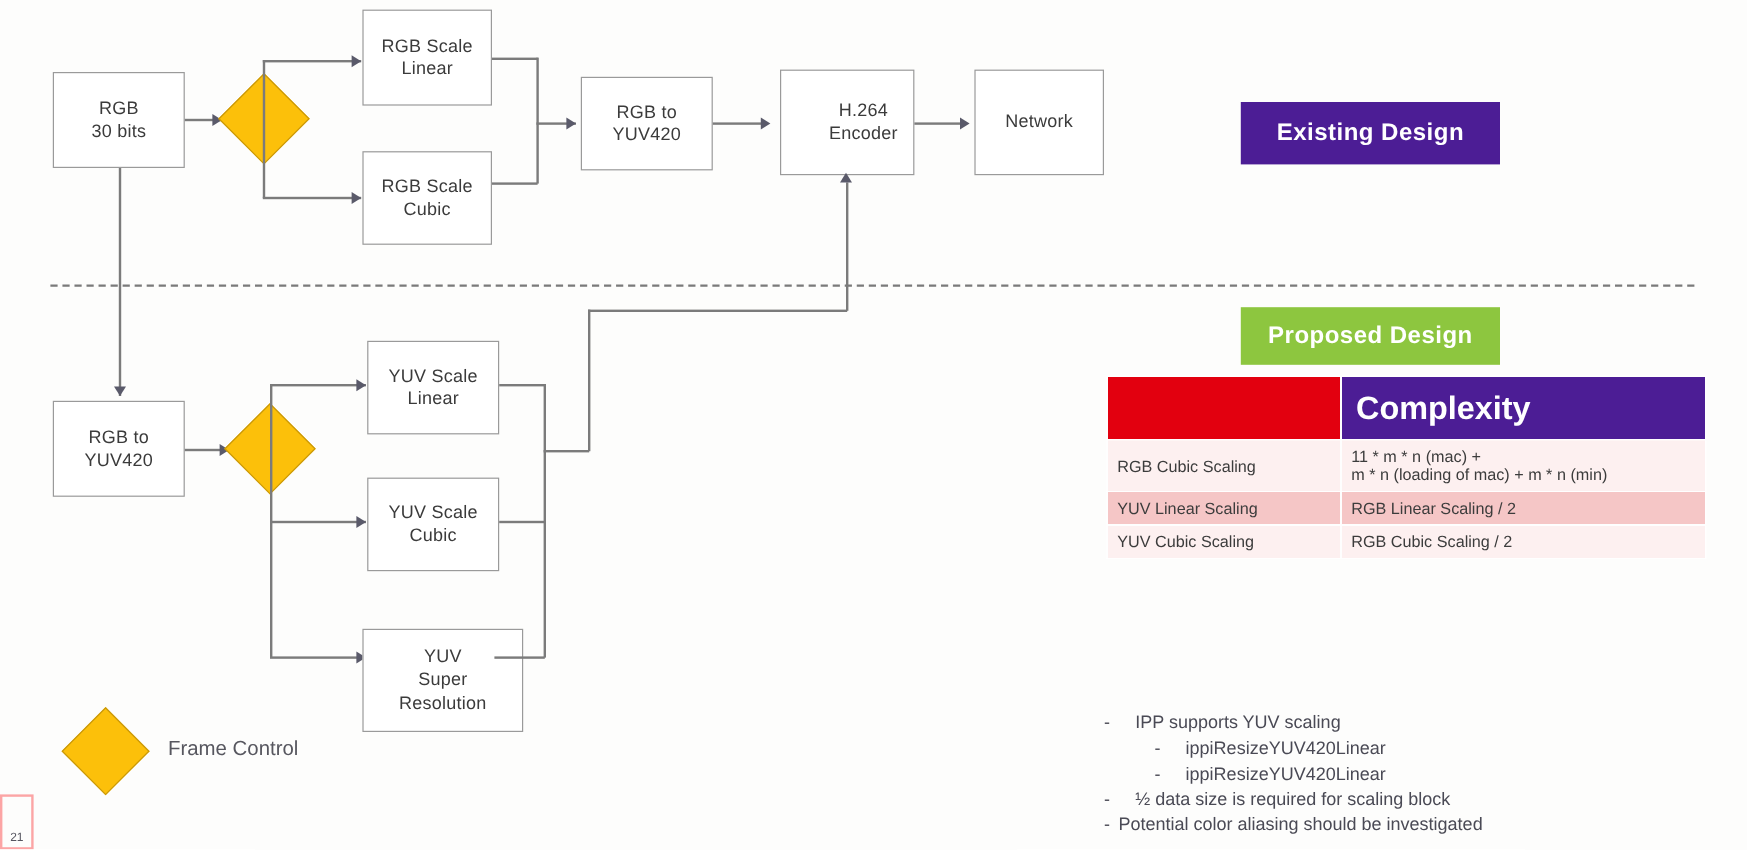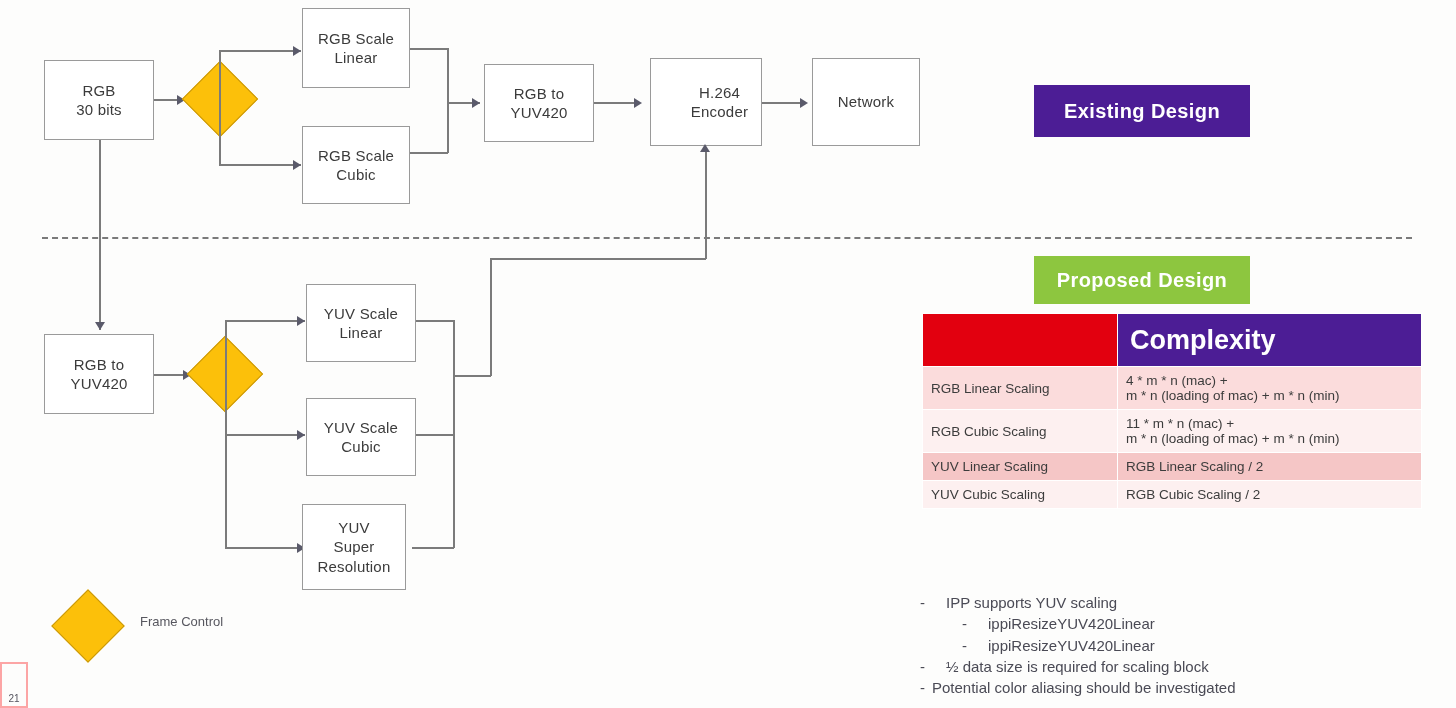--- a/index.html
+++ b/index.html
@@ -159,21 +159,21 @@
   #notes .b2 { padding-left: 68px; text-indent: -26px; }
   #notes .b2::before { content: "-"; display: inline-block; width: 26px; text-indent: 0; }
   #notes .b0 { padding-left: 12px; text-indent: -12px; }
   #notes .b0::before { content: "-"; display: inline-block; width: 12px; text-indent: 0; }
 
   
   #legend-frame-control-label {
     position: absolute;
     left: 140px;
     top: 614px;
-    font-size: 13px;
+    font-size: 17px;
     color: #57575f;
     filter: blur(0.35px);
   }
 
   
   #slide-number {
     position: absolute;
     left: 0px;
     top: 662px;
     width: 28px;
@@ -287,21 +287,21 @@
     </span>
   </div>
 
   <div class="box" id="node-yuv-scale-cubic" style="left:306px; top:398px; width:110px; height:78px;">
     <span>
       <span>YUV Scale</span>
       <span>Cubic</span>
     </span>
   </div>
 
-  <div class="box" id="node-yuv-super-resolution" style="left:302px; top:504px; width:104px; height:86px;">
+  <div class="box" id="node-yuv-super-resolution" style="left:302px; top:524px; width:134px; height:86px;">
     <span>
       <span>YUV</span>
       <span>Super</span>
       <span>Resolution</span>
     </span>
   </div>
 
   <div class="hline" style="left:416px; top:320px; width:38px;"></div>
   <div class="hline" style="left:416px; top:434px; width:38px;"></div>
   <div class="hline" style="left:412px; top:547px; width:42px;"></div>
@@ -323,27 +323,20 @@
   </div>
 
   <table id="complexity-table">
     <thead>
       <tr>
         <th class="blank col-name"></th>
         <th class="title">Complexity</th>
       </tr>
     </thead>
     <tbody>
-      <tr class="shade-a">
-        <td class="col-name">RGB Linear Scaling</td>
-        <td>
-          <div>4 * m * n (mac) +</div>
-          <div>m * n (loading of mac) + m * n (min)</div>
-        </td>
-      </tr>
       <tr class="shade-b">
         <td class="col-name">RGB Cubic Scaling</td>
         <td>
           <div>11 * m * n (mac) +</div>
           <div>m * n (loading of mac) + m * n (min)</div>
         </td>
       </tr>
       <tr class="shade-c">
         <td class="col-name">YUV Linear Scaling</td>
         <td>RGB Linear Scaling / 2</td>

